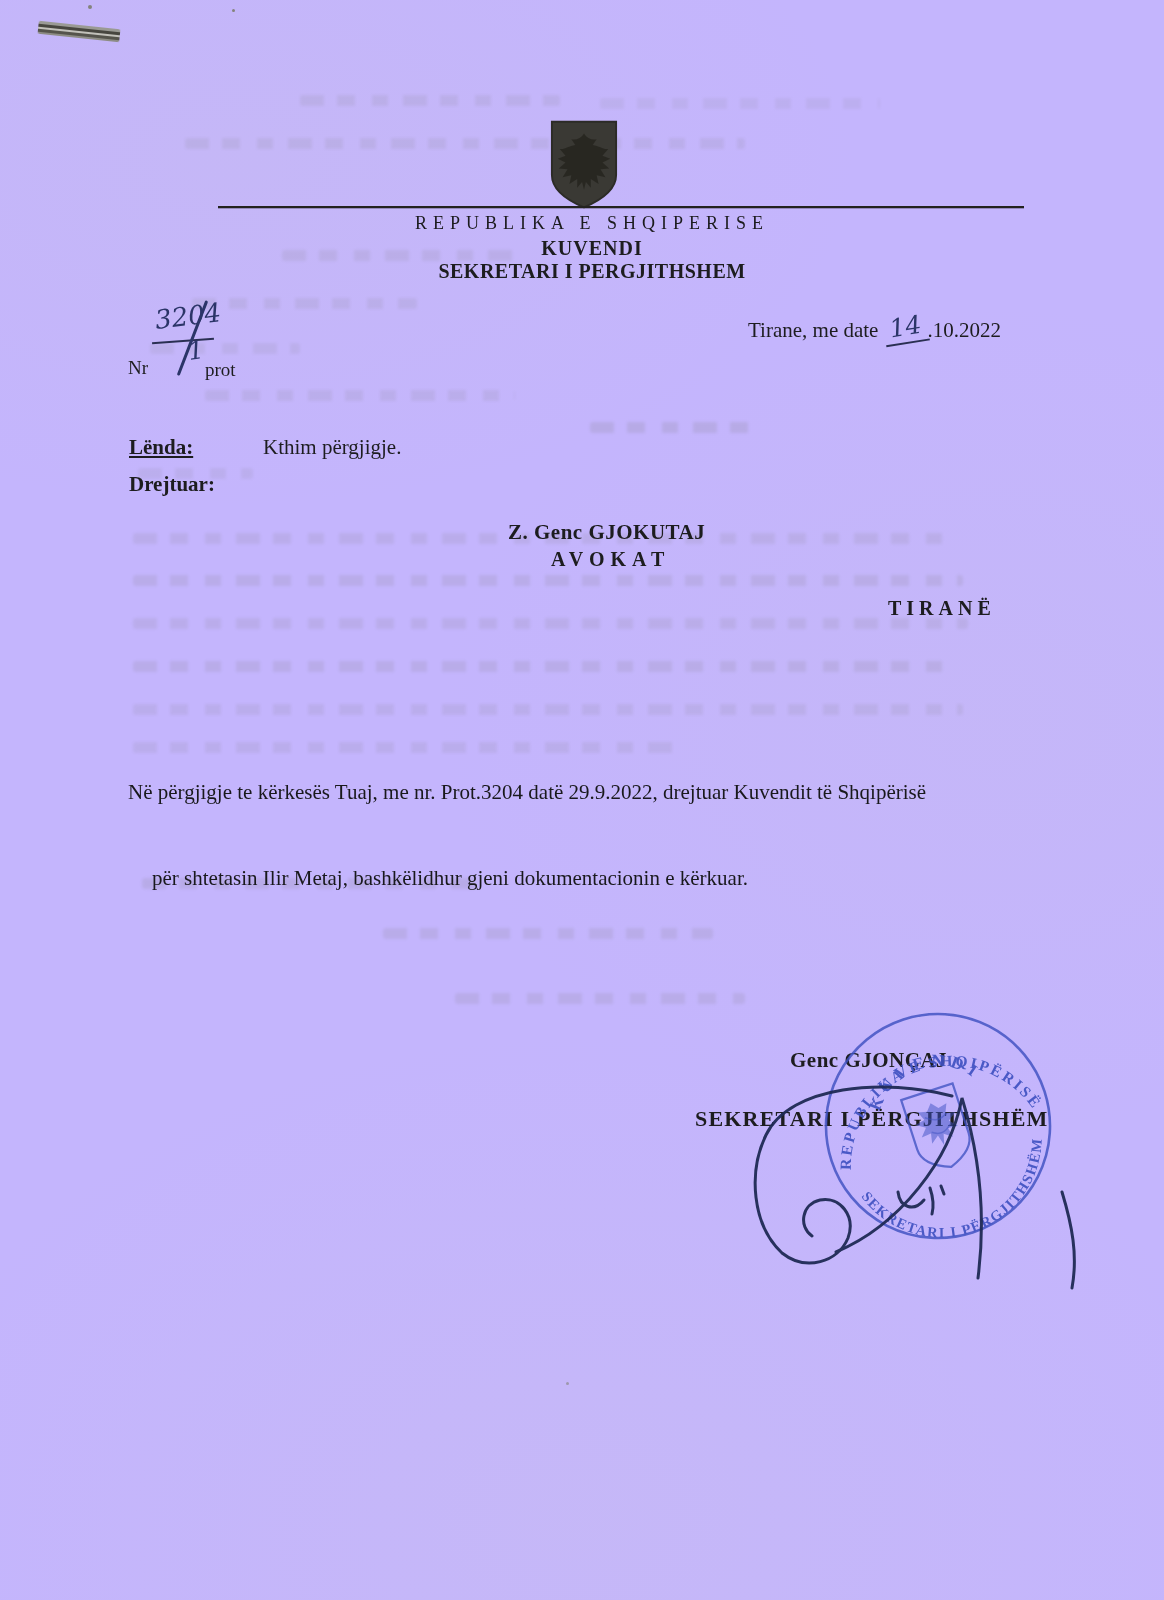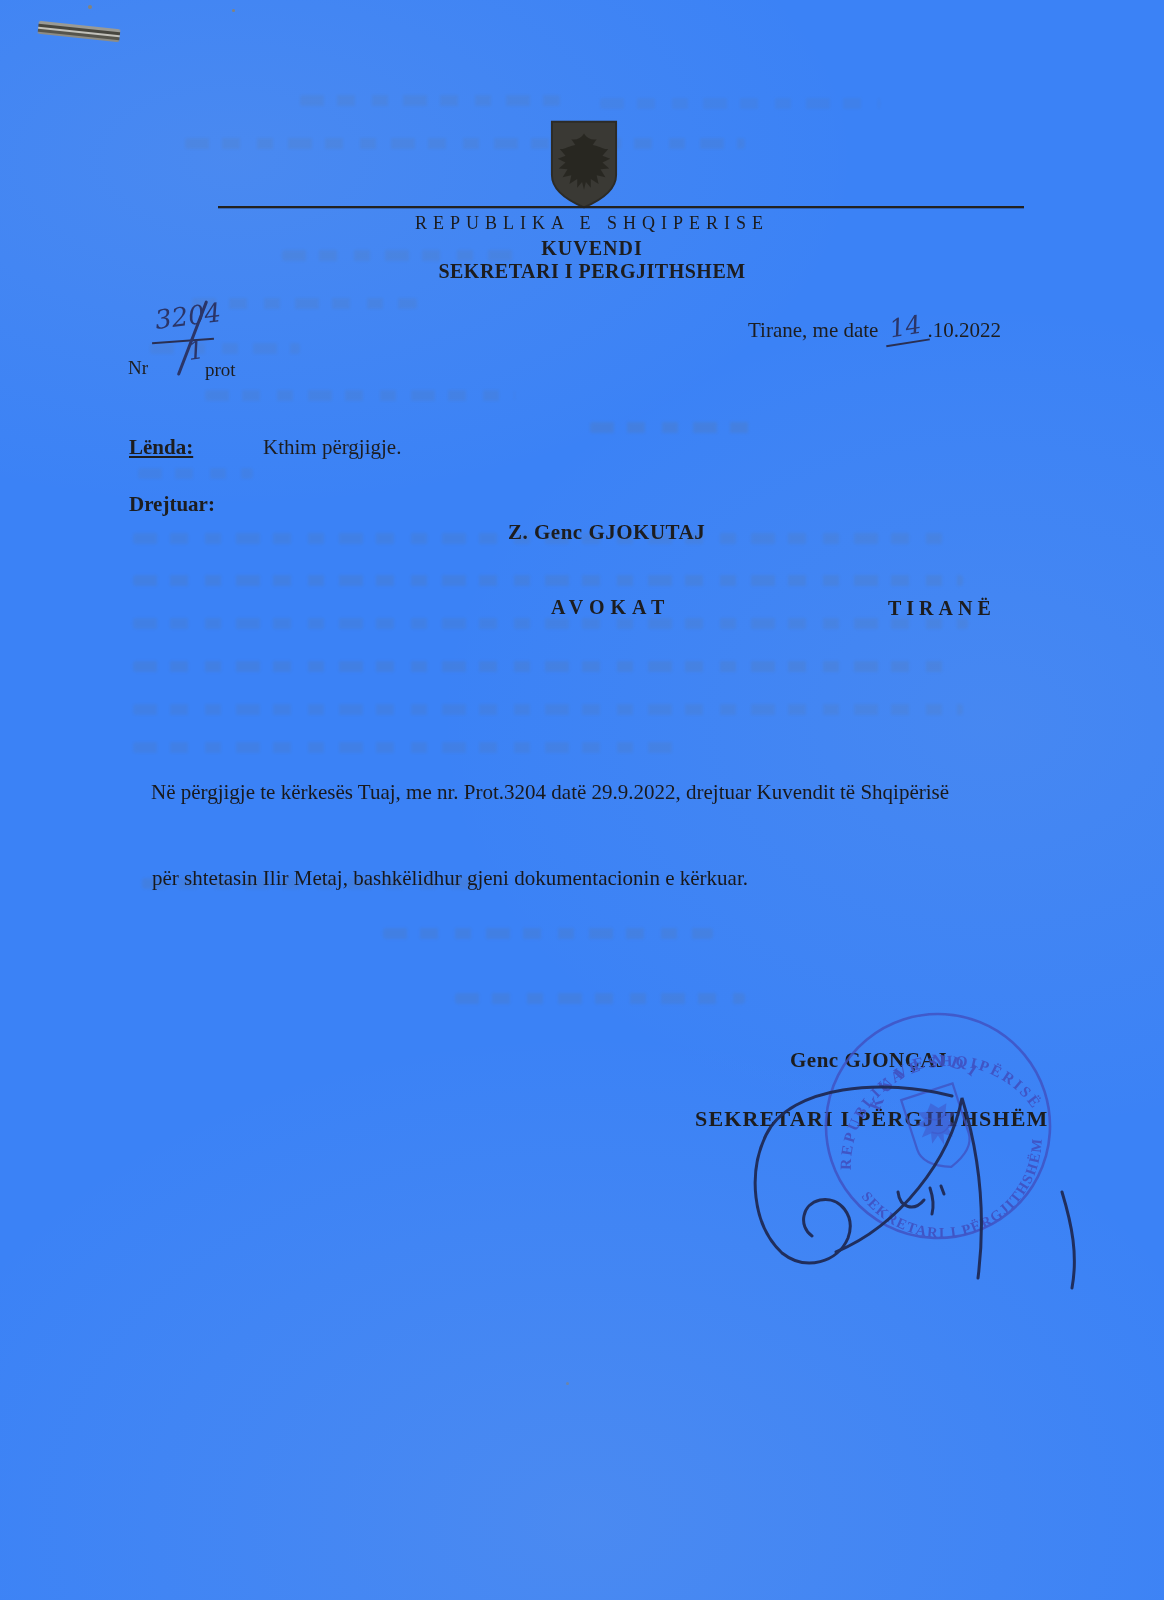--- a/index.html
+++ b/index.html
@@ -1,21 +1,21 @@
 <!DOCTYPE html>
 <html><head>
 <meta charset="utf-8">
 <style>
   * { margin:0; padding:0; box-sizing:border-box; }
   html,body { background:#e8e7e3; }
   .page {
     position:relative;
     width:1164px; height:1600px;
     margin:0 auto;
-    background:#3b82f6;
+    background:#c4b5fd;
     font-family:"Liberation Serif","DejaVu Serif",serif;
     color:#1d1d1f;
     overflow:hidden;
   }
   
   .page::before {
     content:""; position:absolute; inset:0;
     background:
       radial-gradient(900px 500px at 20% 10%, rgba(205,202,192,.10), transparent 70%),
       radial-gradient(800px 600px at 85% 45%, rgba(205,202,192,.08), transparent 70%),
@@ -114,26 +114,26 @@
   <span class="abs hand" style="left:188px;top:336px;font-size:25px;transform:rotate(-8deg);">1</span>
 
   <div class="abs" style="left:748px;top:314px;font-size:21px;white-space:nowrap;">
     <span>Tirane, me date</span>
     <span class="hand" style="display:inline-block;font-size:25px;transform:rotate(-9deg) translateY(-2px);border-bottom:2px solid #2a2f52;padding:0 6px 1px 6px;">14</span><span>.10.2022</span>
   </div>
 
   <span class="abs label" style="left:129px;top:435px;text-decoration:underline;">Lënda:</span>
   <span class="abs value" style="left:263px;top:435px;">Kthim përgjigje.</span>
 
-  <span class="abs label" style="left:129px;top:492px;">Drejtuar:</span>
+  <span class="abs label" style="left:129px;top:472px;">Drejtuar:</span>
   <span class="abs label" style="left:508px;top:520px;letter-spacing:.5px;">Z. Genc GJOKUTAJ</span>
-  <span class="abs caps" style="left:551px;top:548px;margin-top:48px;">AVOKAT</span>
+  <span class="abs caps" style="left:551px;top:548px;">AVOKAT</span>
   <span class="abs caps" style="left:888px;top:597px;letter-spacing:5px;">TIRANË</span>
 
-  <div class="abs body-line" style="left:128px;top:780px;margin-left:23px;">Në përgjigje te kërkesës Tuaj, me nr. Prot.3204 datë 29.9.2022, drejtuar Kuvendit të Shqipërisë</div>
+  <div class="abs body-line" style="left:128px;top:780px;">Në përgjigje te kërkesës Tuaj, me nr. Prot.3204 datë 29.9.2022, drejtuar Kuvendit të Shqipërisë</div>
   <div class="abs body-line" style="left:128px;top:866px;margin-left:24px;">për shtetasin Ilir Metaj, bashkëlidhur gjeni dokumentacionin e kërkuar.</div>
 
   <span class="abs sig-name" style="left:790px;top:1048px;">Genc GJONÇAJ</span>
   <span class="abs sig-title" style="left:695px;top:1106px;">SEKRETARI I PËRGJITHSHËM</span>
 
   <svg class="abs stamp-svg" style="left:818px;top:1006px;" width="240" height="240" viewBox="-120 -120 240 240">
     <defs>
       <path id="arcTop" d="M -98 22 A 100 100 0 0 1 98 22"></path>
       <path id="arcBottom" d="M -100 12 A 100 100 0 0 0 100 12"></path>
       <path id="arcInner" d="M -54 -26 A 60 60 0 0 1 54 -26"></path>

